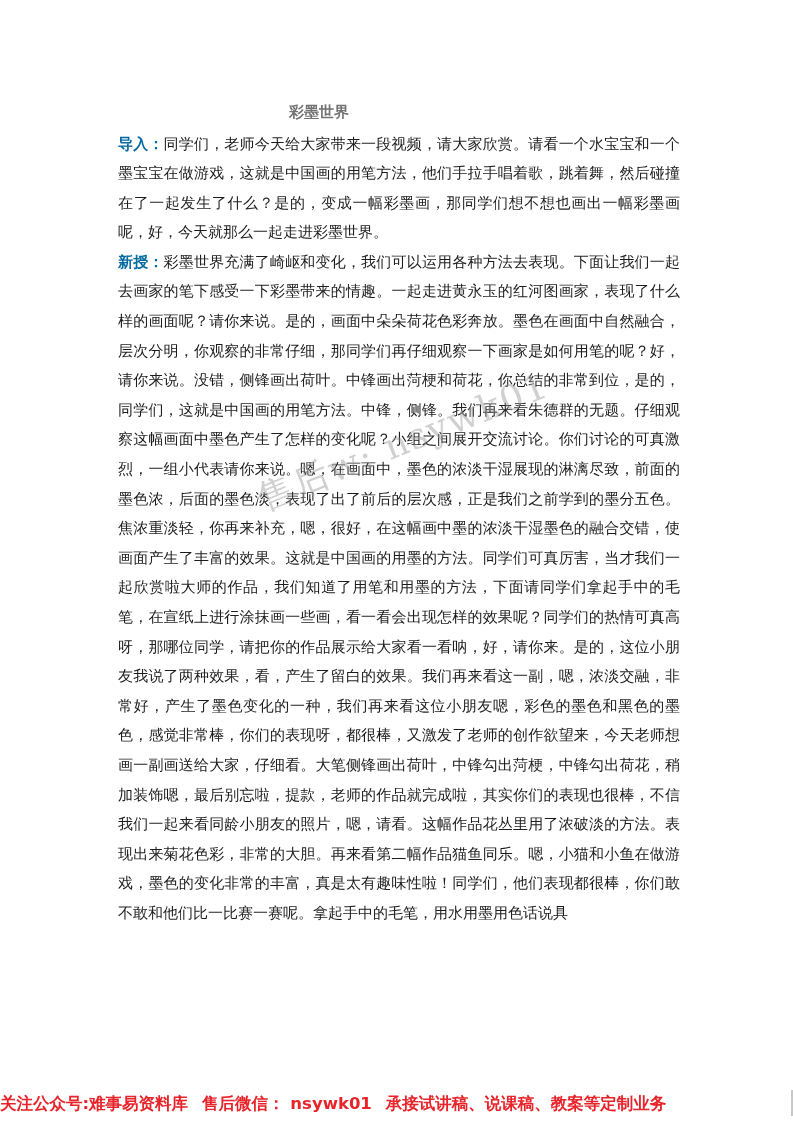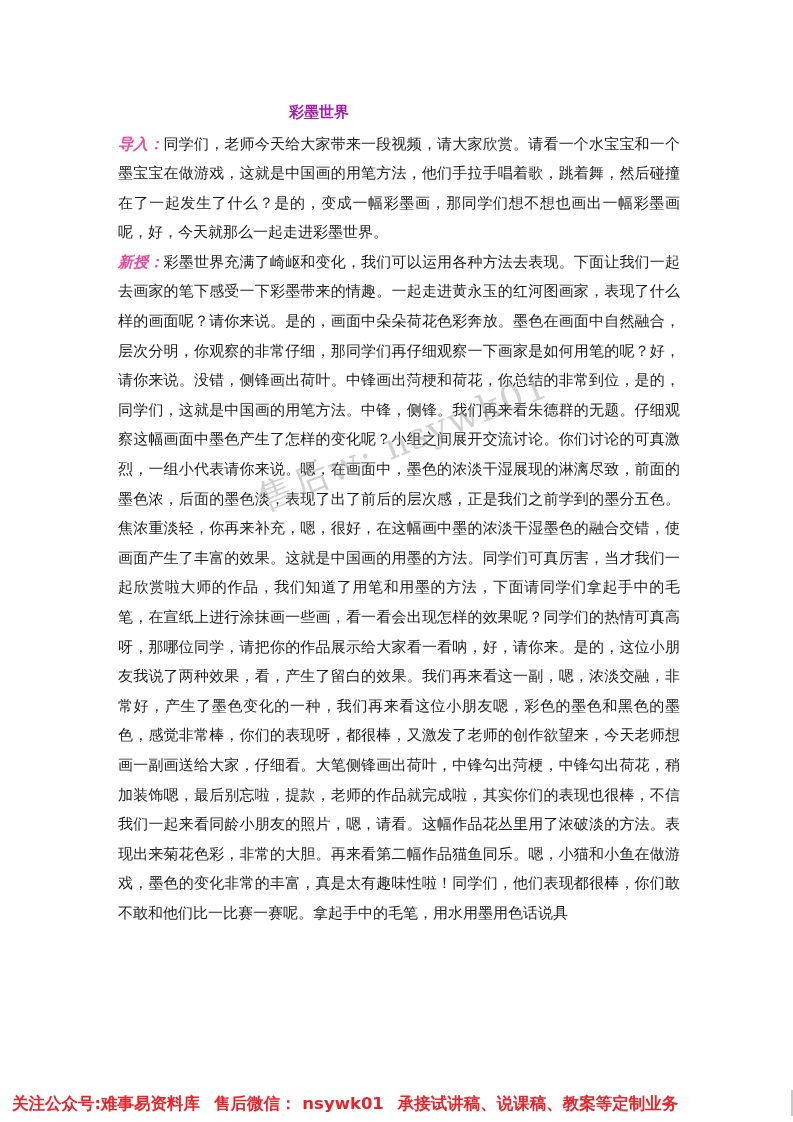--- a/index.html
+++ b/index.html
@@ -25,21 +25,21 @@
     .title {
       position: absolute;
       left: 0;
       width: 638px;
       top: 101px;
       text-align: center;
       font-family: "DejaVu Sans", "Liberation Sans", sans-serif;
       font-weight: bold;
       font-size: 15px;
       line-height: 22px;
-      color: #a21caf;
+      color: #737373;
       letter-spacing: 0px;
     }
     .body-text {
       position: absolute;
       left: 118px;
       top: 129.5px;
       width: 562px;
       font-size: 15px;
       line-height: 29.6px;
       text-align: justify;
@@ -47,22 +47,21 @@
       word-break: break-all;
       color: #1c1c1c;
     }
     .para {
       margin: 0;
       padding: 0;
     }
     .lead {
       font-family: "DejaVu Sans", "Liberation Sans", sans-serif;
       font-weight: bold;
-      color: #ec4899;
-      font-style: italic;
+      color: #0369a1;
     }
     .watermark {
       position: absolute;
       left: 250px;
       top: 478px;
       width: 300px;
       transform: rotate(-22deg);
       transform-origin: left top;
       font-family: "DejaVu Serif", "Liberation Serif", serif;
       font-size: 36px;
@@ -76,21 +75,21 @@
       left: 0;
       top: 1092px;
       width: 761px;
       height: 24px;
       font-family: "DejaVu Sans", "Liberation Sans", sans-serif;
       font-weight: bold;
       font-size: 16.5px;
       line-height: 24px;
       color: #e8232a;
       white-space: nowrap;
-      padding-left: 12px;
+      padding-left: 0;
       box-sizing: border-box;
     }
     .footer span { margin-right: 14px; }
     .edge-mark {
       position: absolute;
       right: 0;
       top: 1090px;
       width: 2px;
       height: 26px;
       background: #c8c8c8;

